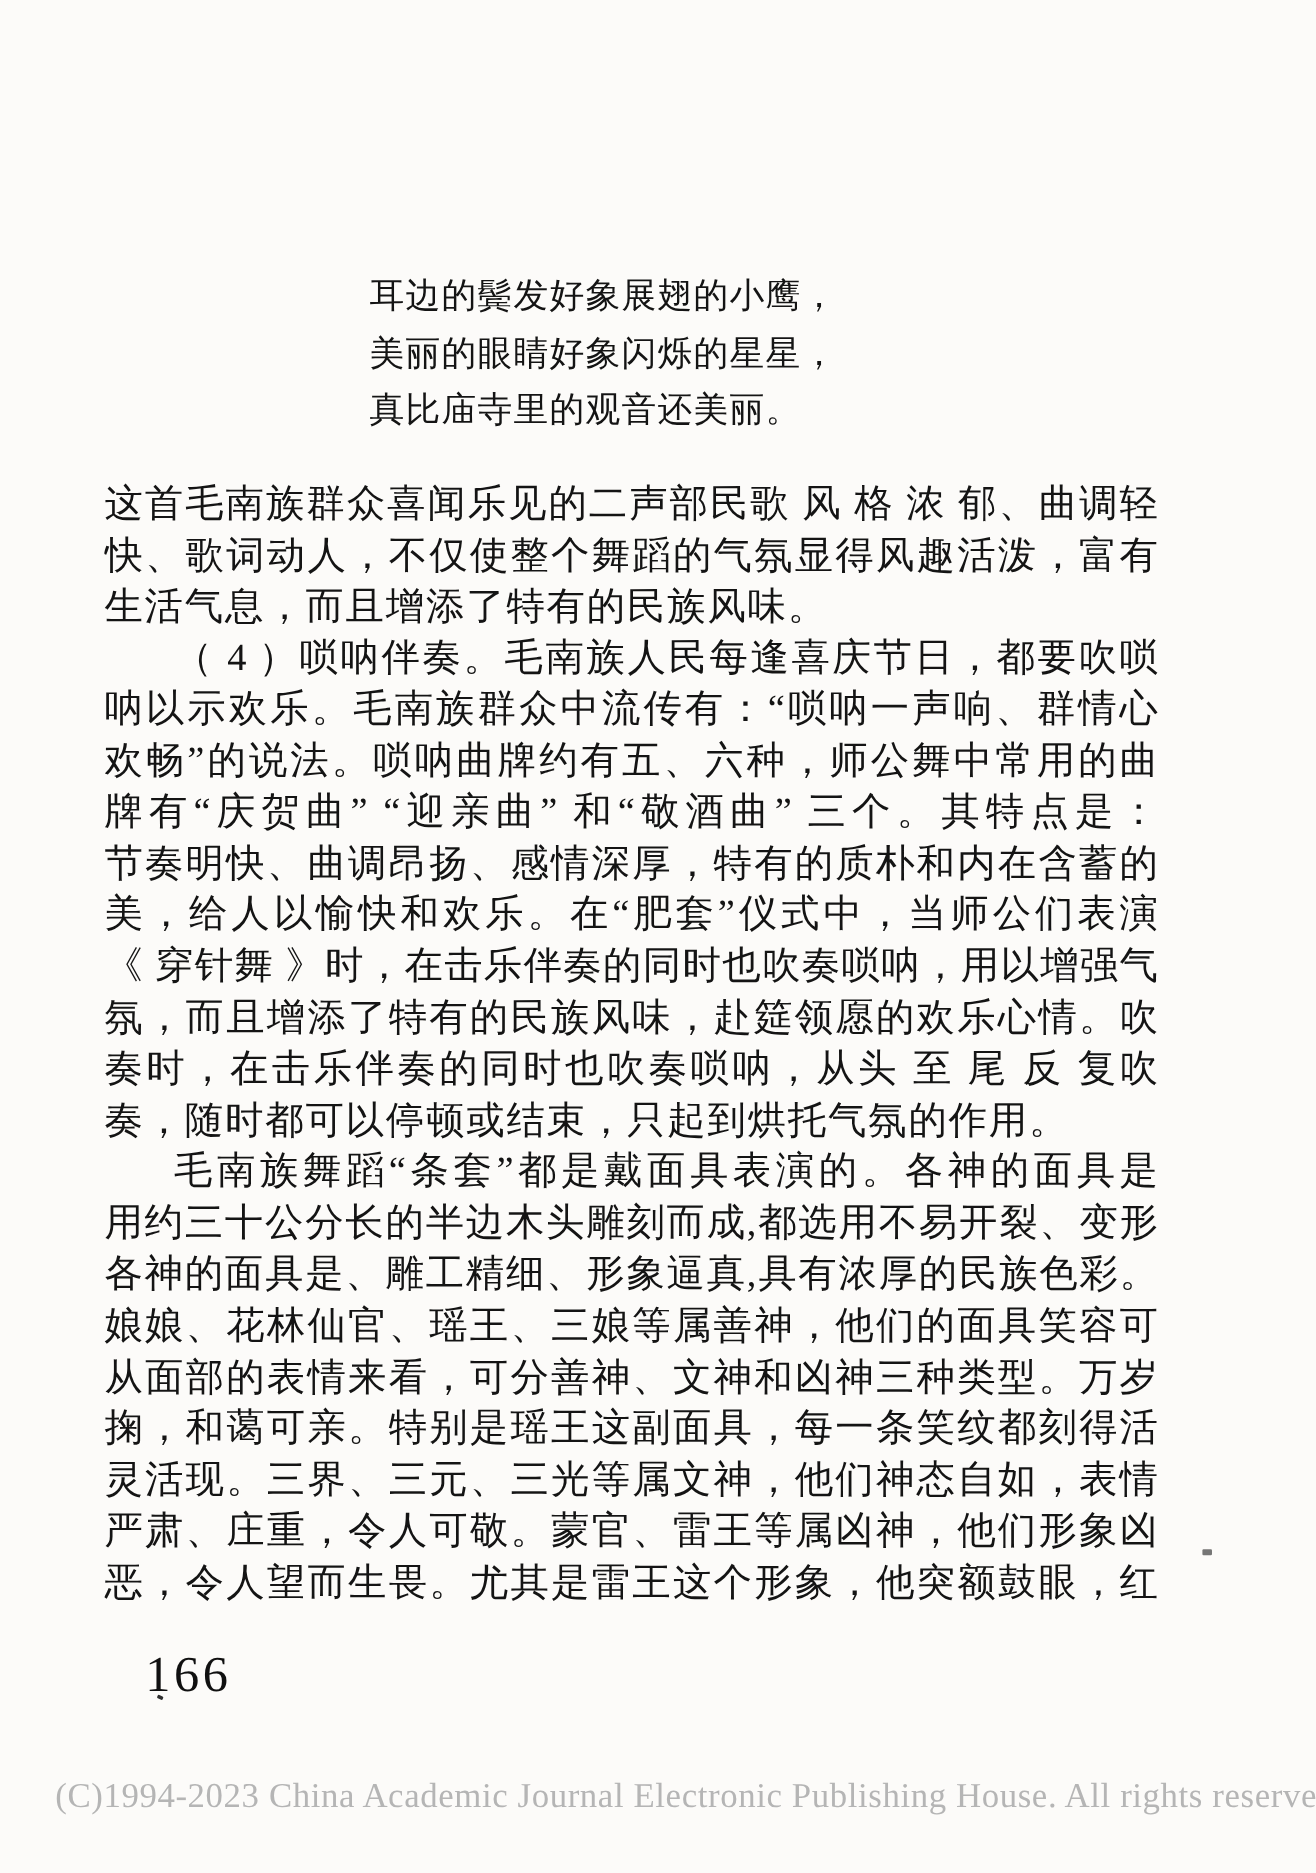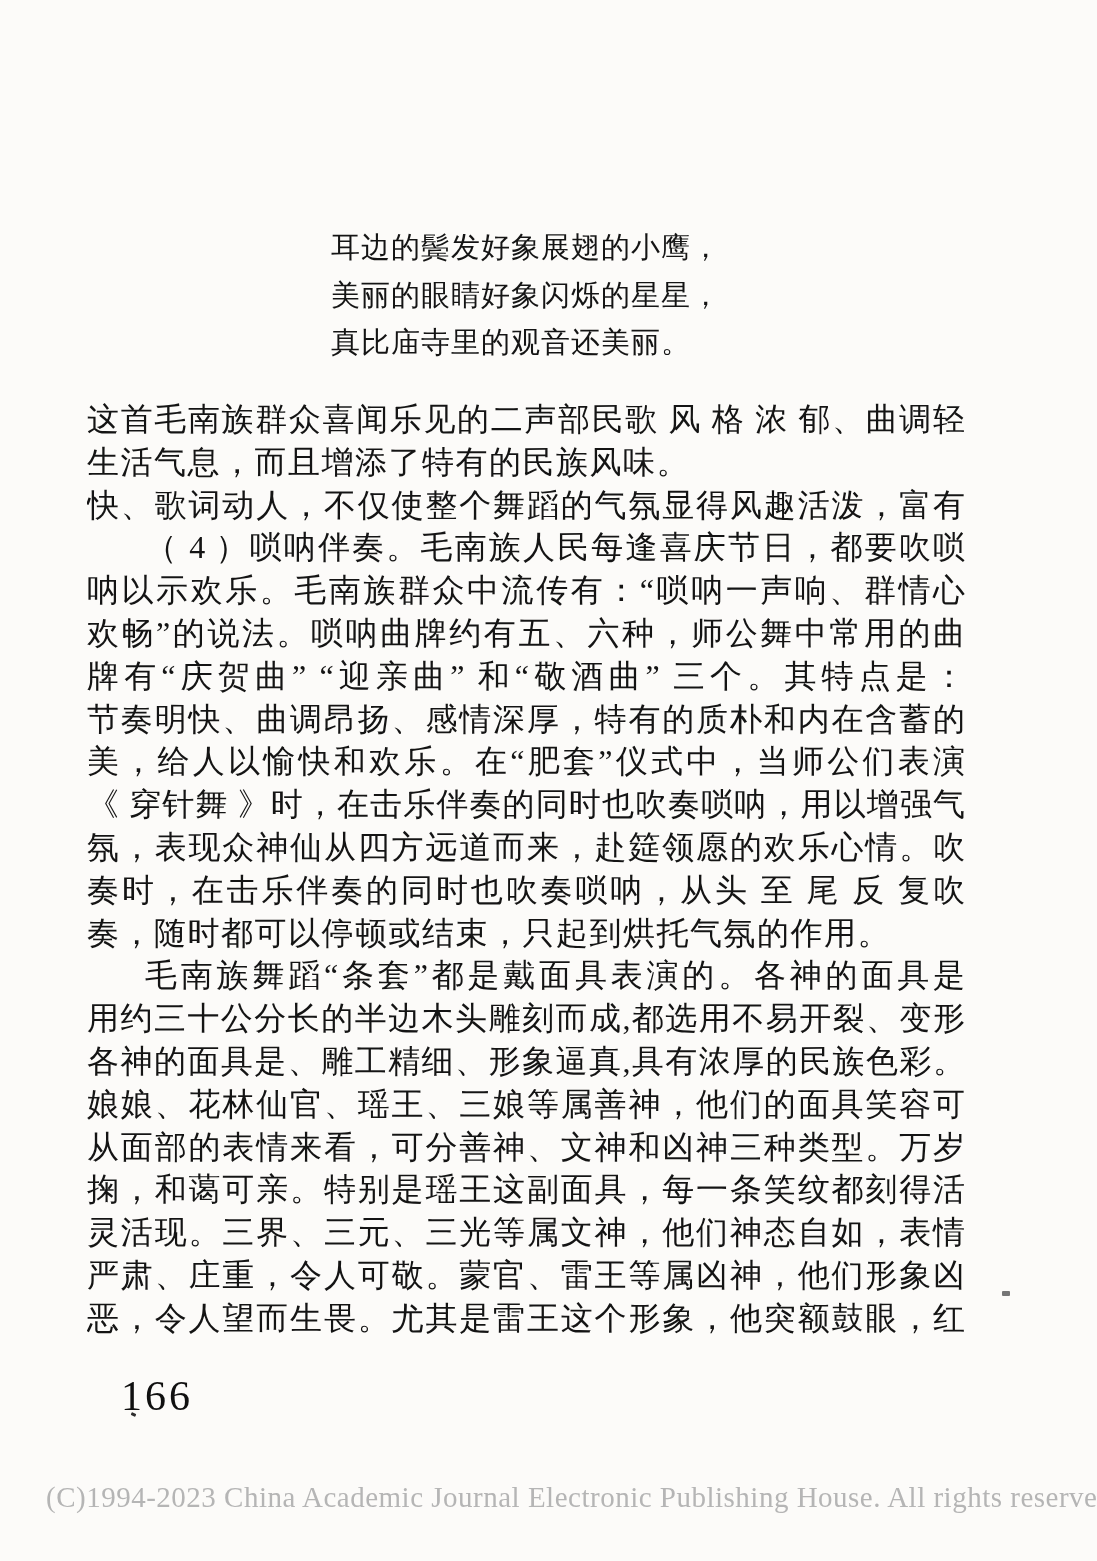--- a/index.html
+++ b/index.html
@@ -11,21 +11,21 @@
     position: relative;
     width: 1097px;
     height: 1561px;
     background: #fcfbf9;
     overflow: hidden;
     font-family: "Liberation Serif", serif;
     color: #141414;
   }
   .poem-block {
     position: absolute;
-    left: 331px;
+    left: 308px;
     top: 224px;
     font-size: 29px;
     line-height: 47.5px;
     letter-spacing: 1px;
     white-space: nowrap;
   }
   .poem-line {
     height: 47.5px;
   }
   .body-block {
@@ -97,30 +97,30 @@
 <div class="page">
 
   <div class="poem-block">
     <div class="poem-line">耳边的鬓发好象展翅的小鹰，</div>
     <div class="poem-line">美丽的眼睛好象闪烁的星星，</div>
     <div class="poem-line">真比庙寺里的观音还美丽。</div>
   </div>
 
   <div class="body-block">
     <div class="body-line">这首毛南族群众喜闻乐见的二声部民歌 风 格 浓 郁、曲调轻</div>
+    <div class="body-line">快、歌词动人，不仅使整个舞蹈的气氛显得风趣活泼，富有</div>
     <div class="body-line short">生活气息，而且增添了特有的民族风味。</div>
-    <div class="body-line">快、歌词动人，不仅使整个舞蹈的气氛显得风趣活泼，富有</div>
     <div class="body-line indent">（ 4 ）唢呐伴奏。毛南族人民每逢喜庆节日，都要吹唢</div>
     <div class="body-line">呐以示欢乐。毛南族群众中流传有：“唢呐一声响、群情心</div>
     <div class="body-line">欢畅”的说法。唢呐曲牌约有五、六种，师公舞中常用的曲</div>
     <div class="body-line">牌有“庆贺曲” “迎亲曲” 和“敬酒曲” 三个。其特点是：</div>
     <div class="body-line">节奏明快、曲调昂扬、感情深厚，特有的质朴和内在含蓄的</div>
     <div class="body-line">美，给人以愉快和欢乐。在“肥套”仪式中，当师公们表演</div>
     <div class="body-line">《 穿针舞 》时，在击乐伴奏的同时也吹奏唢呐，用以增强气</div>
-    <div class="body-line">氛，表现众神仙从四方远道而来，赴筵领愿的欢乐心情。吹</div>
+    <div class="body-line">氛，而且增添了特有的民族风味，赴筵领愿的欢乐心情。吹</div>
     <div class="body-line">奏时，在击乐伴奏的同时也吹奏唢呐，从头 至 尾 反 复吹</div>
     <div class="body-line short">奏，随时都可以停顿或结束，只起到烘托气氛的作用。</div>
     <div class="body-line indent">毛南族舞蹈“条套”都是戴面具表演的。各神的面具是</div>
     <div class="body-line">用约三十公分长的半边木头雕刻而成,都选用不易开裂、变形</div>
     <div class="body-line">各神的面具是、雕工精细、形象逼真,具有浓厚的民族色彩。</div>
     <div class="body-line">娘娘、花林仙官、瑶王、三娘等属善神，他们的面具笑容可</div>
     <div class="body-line">从面部的表情来看，可分善神、文神和凶神三种类型。万岁</div>
     <div class="body-line">掬，和蔼可亲。特别是瑶王这副面具，每一条笑纹都刻得活</div>
     <div class="body-line">灵活现。三界、三元、三光等属文神，他们神态自如，表情</div>
     <div class="body-line">严肃、庄重，令人可敬。蒙官、雷王等属凶神，他们形象凶</div>

